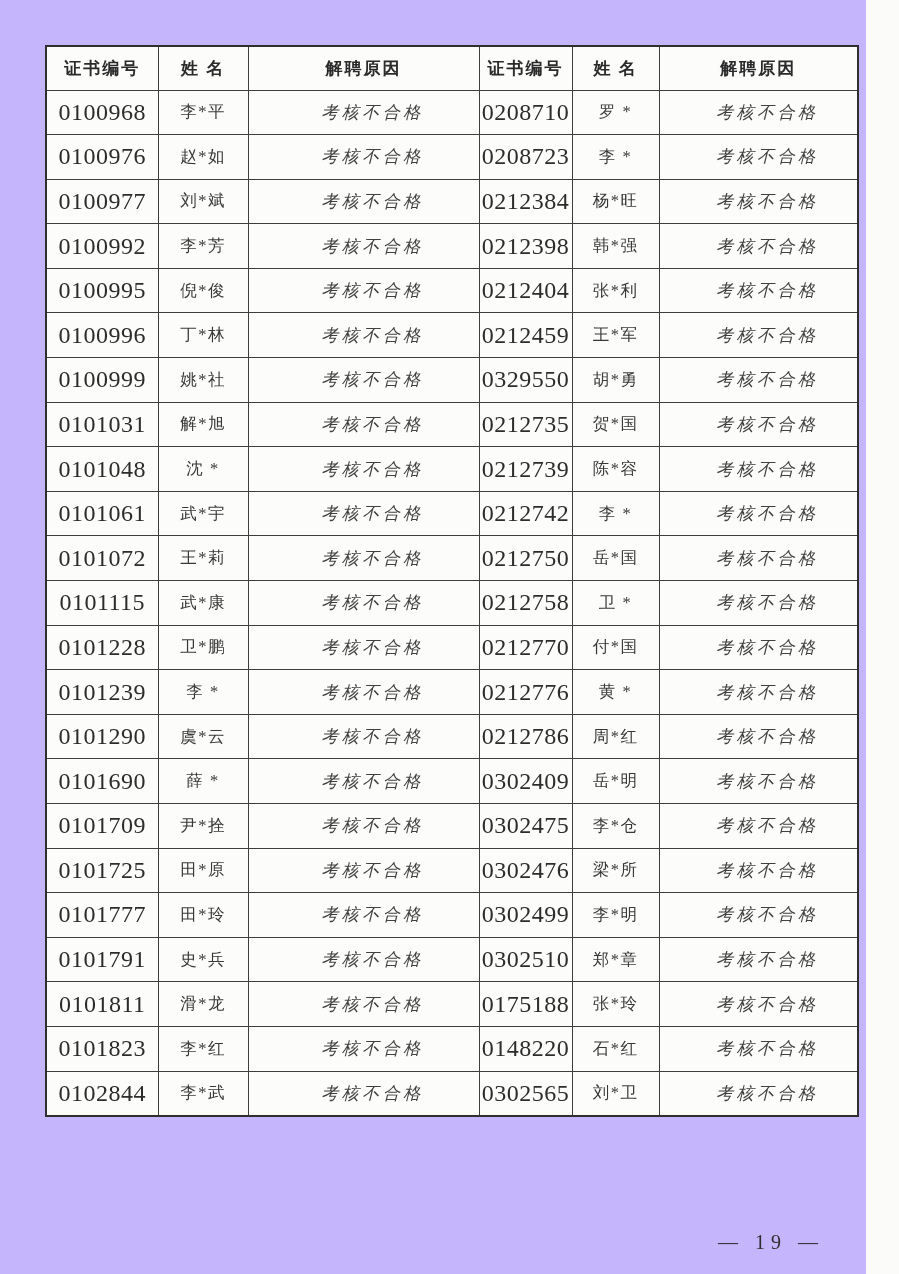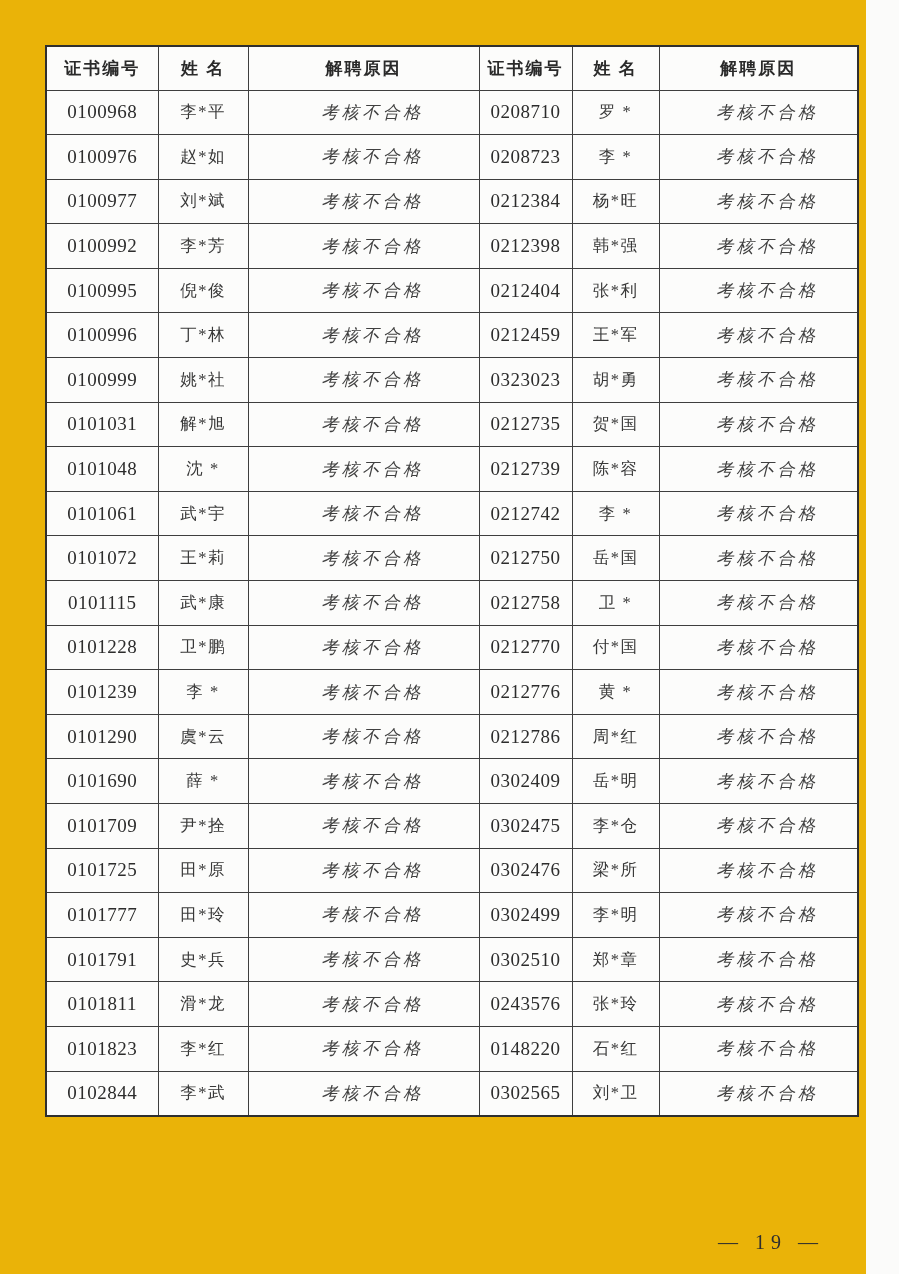--- a/index.html
+++ b/index.html
@@ -8,21 +8,21 @@
     height: 1274px;
     background: #fbfbfa;
     font-family: "Liberation Serif", "DejaVu Serif", serif;
     color: #2e2e2e;
     overflow: hidden;
   }
   .page {
     position: relative;
     width: 866px;
     height: 1274px;
-    background: #eab308;
+    background: #c4b5fd;
   }
   table.roster {
     position: absolute;
     left: 45px;
     top: 45px;
     width: 812px;
     border-collapse: collapse;
     table-layout: fixed;
     background: #fcfcfb;
   }
@@ -37,21 +37,21 @@
   table.roster { border: 2px solid #2f2f2f; }
   table.roster th {
     height: 44px;
     font-size: 17px;
     font-weight: bold;
     letter-spacing: 2px;
     color: #2a2a2a;
   }
   table.roster td { height: 44.6px; }
   td.cert {
-    font-size: 19px;
+    font-size: 24px;
     letter-spacing: 0.5px;
     color: #2c2c2c;
   }
   td.name {
     font-size: 16.5px;
     letter-spacing: 1.5px;
     color: #383838;
   }
   td.reason {
     font-size: 17px;
@@ -140,21 +140,21 @@
       <td class="name">丁*林</td>
       <td class="reason">考核不合格</td>
       <td class="cert">0212459</td>
       <td class="name">王*军</td>
       <td class="reason">考核不合格</td>
     </tr>
         <tr>
       <td class="cert">0100999</td>
       <td class="name">姚*社</td>
       <td class="reason">考核不合格</td>
-      <td class="cert">0323023</td>
+      <td class="cert">0329550</td>
       <td class="name">胡*勇</td>
       <td class="reason">考核不合格</td>
     </tr>
         <tr>
       <td class="cert">0101031</td>
       <td class="name">解*旭</td>
       <td class="reason">考核不合格</td>
       <td class="cert">0212735</td>
       <td class="name">贺*国</td>
       <td class="reason">考核不合格</td>
@@ -252,21 +252,21 @@
       <td class="name">史*兵</td>
       <td class="reason">考核不合格</td>
       <td class="cert">0302510</td>
       <td class="name">郑*章</td>
       <td class="reason">考核不合格</td>
     </tr>
         <tr>
       <td class="cert">0101811</td>
       <td class="name">滑*龙</td>
       <td class="reason">考核不合格</td>
-      <td class="cert">0243576</td>
+      <td class="cert">0175188</td>
       <td class="name">张*玲</td>
       <td class="reason">考核不合格</td>
     </tr>
         <tr>
       <td class="cert">0101823</td>
       <td class="name">李*红</td>
       <td class="reason">考核不合格</td>
       <td class="cert">0148220</td>
       <td class="name">石*红</td>
       <td class="reason">考核不合格</td>

